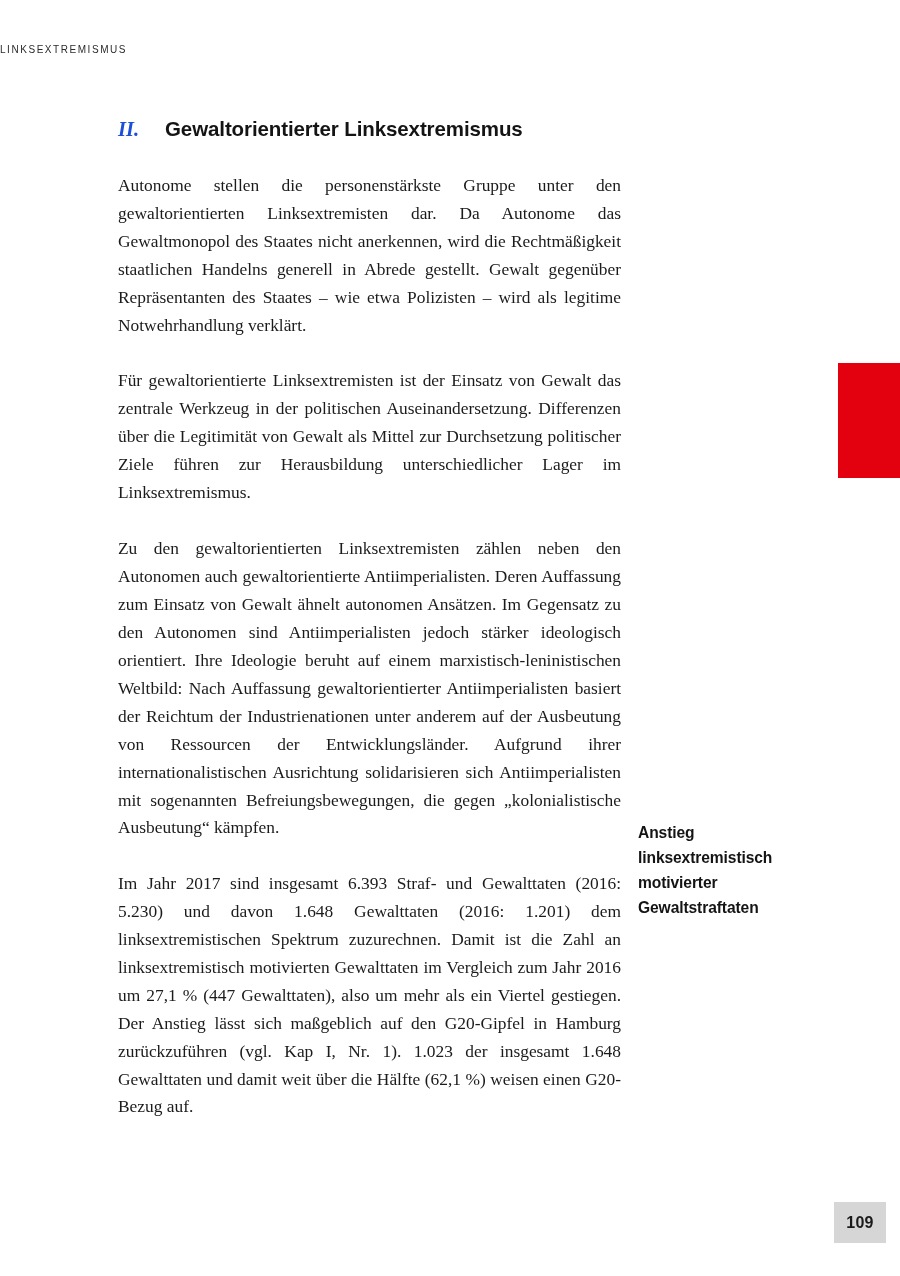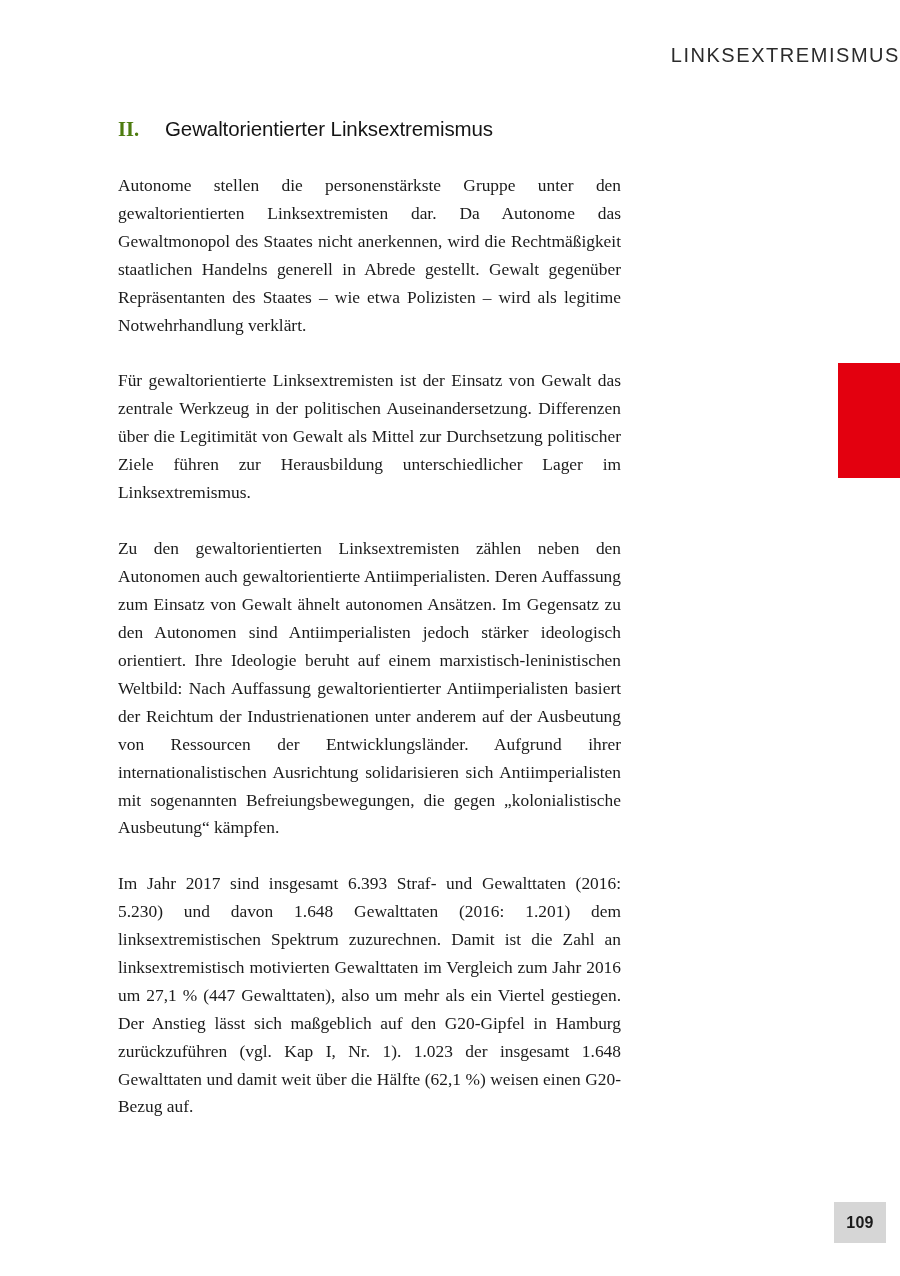--- a/index.html
+++ b/index.html
@@ -22,49 +22,50 @@
     width: 900px;
     height: 1276px;
   }
 
   
   .running-header {
     position: absolute;
     top: 44px;
     left: 0;
     width: 900px;
-    text-align: right;
+    text-align: left;
     font-family: "Liberation Sans", sans-serif;
-    font-size: 20px;
+    font-size: 10px;
     font-weight: 400;
     letter-spacing: 1.55px;
     color: #2b2b2b;
     white-space: nowrap;
   }
 
   
   .section-heading {
     position: absolute;
     top: 117px;
     left: 118px;
     width: 505px;
     line-height: 1.15;
     white-space: nowrap;
   }
   .section-numeral {
     font-family: "Liberation Serif", serif;
     font-weight: bold;
     font-size: 20.5px;
-    color: #4d7c0f;
+    color: #1d4ed8;
     display: inline-block;
     width: 47px;
+    font-style: italic;
   }
   .section-title {
     font-family: "Liberation Sans", sans-serif;
-    font-weight: normal;
+    font-weight: bold;
     font-size: 20.5px;
     color: #141414;
     letter-spacing: -0.1px;
     margin-top: 16px;
   }
 
   
   .body-column {
     position: absolute;
     top: 172px;
@@ -139,20 +140,21 @@
     <span class="section-numeral">II.</span><span class="section-title">Gewaltorientierter Linksextremismus</span>
   </div>
 
   <div class="body-column">
     <p class="para">Autonome stellen die personenstärkste Gruppe unter den gewaltorientierten Linksextremisten dar. Da Autonome das Gewaltmonopol des Staates nicht anerkennen, wird die Rechtmäßigkeit staatlichen Handelns generell in Abrede gestellt. Gewalt gegenüber Repräsentanten des Staates – wie etwa Polizisten – wird als legitime Notwehrhandlung verklärt.</p>
     <p class="para tight-1">Für gewaltorientierte Linksextremisten ist der Einsatz von Gewalt das zentrale Werkzeug in der politischen Auseinandersetzung. Differenzen über die Legitimität von Gewalt als Mittel zur Durchsetzung politischer Ziele führen zur Herausbildung unterschiedlicher Lager im Linksextremismus.</p>
     <p class="para">Zu den gewaltorientierten Linksextremisten zählen neben den Autonomen auch gewaltorientierte Antiimperialisten. Deren Auffassung zum Einsatz von Gewalt ähnelt autonomen Ansätzen. Im Gegensatz zu den Autonomen sind Antiimperialisten jedoch stärker ideologisch orientiert. Ihre Ideologie beruht auf einem marxistisch-leninistischen Weltbild: Nach Auffassung gewaltorientierter Antiimperialisten basiert der Reichtum der Industrienationen unter anderem auf der Ausbeutung von Ressourcen der Entwicklungsländer. Aufgrund ihrer internationalistischen Ausrichtung solidarisieren sich Antiimperialisten mit sogenannten Befreiungsbewegungen, die gegen „kolonialistische Ausbeutung“ kämpfen.</p>
     <p class="para">Im Jahr 2017 sind insgesamt 6.393 Straf- und Gewalttaten (2016: 5.230) und davon 1.648 Gewalttaten (2016: 1.201) dem linksextremistischen Spektrum zuzurechnen. Damit ist die Zahl an linksextremistisch motivierten Gewalttaten im Vergleich zum Jahr 2016 um 27,1 % (447 Gewalttaten), also um mehr als ein Viertel gestiegen. Der Anstieg lässt sich maßgeblich auf den G20-Gipfel in Hamburg zurückzuführen (vgl. Kap I, Nr. 1). 1.023 der insgesamt 1.648 Gewalttaten und damit weit über die Hälfte (62,1 %) weisen einen G20-Bezug auf.</p>
   </div>
 
+  <div class="margin-note">Anstieg linksextremistisch motivierter Gewaltstraftaten</div>
 
   <div class="edge-tab"></div>
 
   <div class="page-number-box">
     <span class="page-number-label">109</span>
   </div>
 
 </div>
 
 </body></html>

